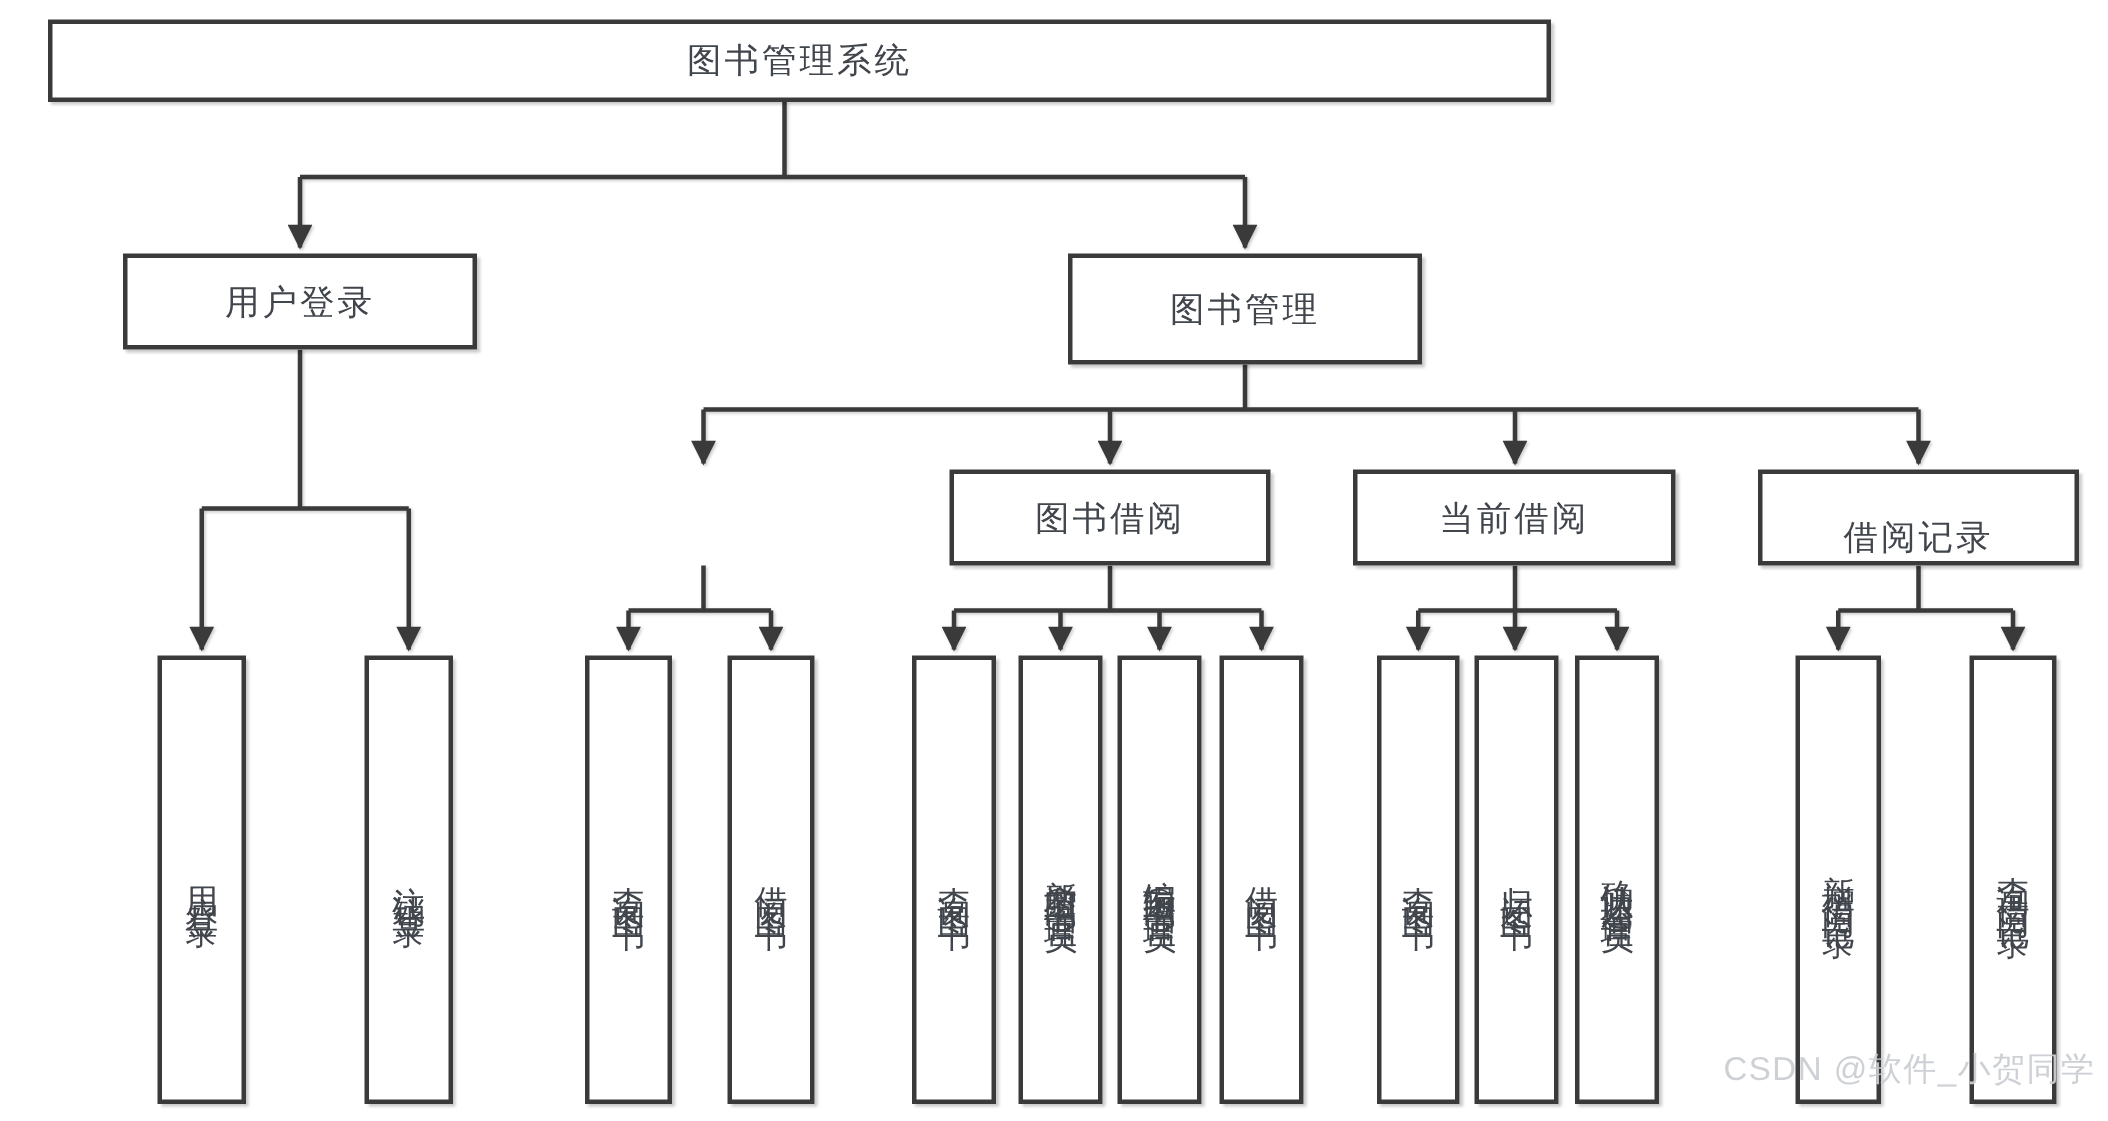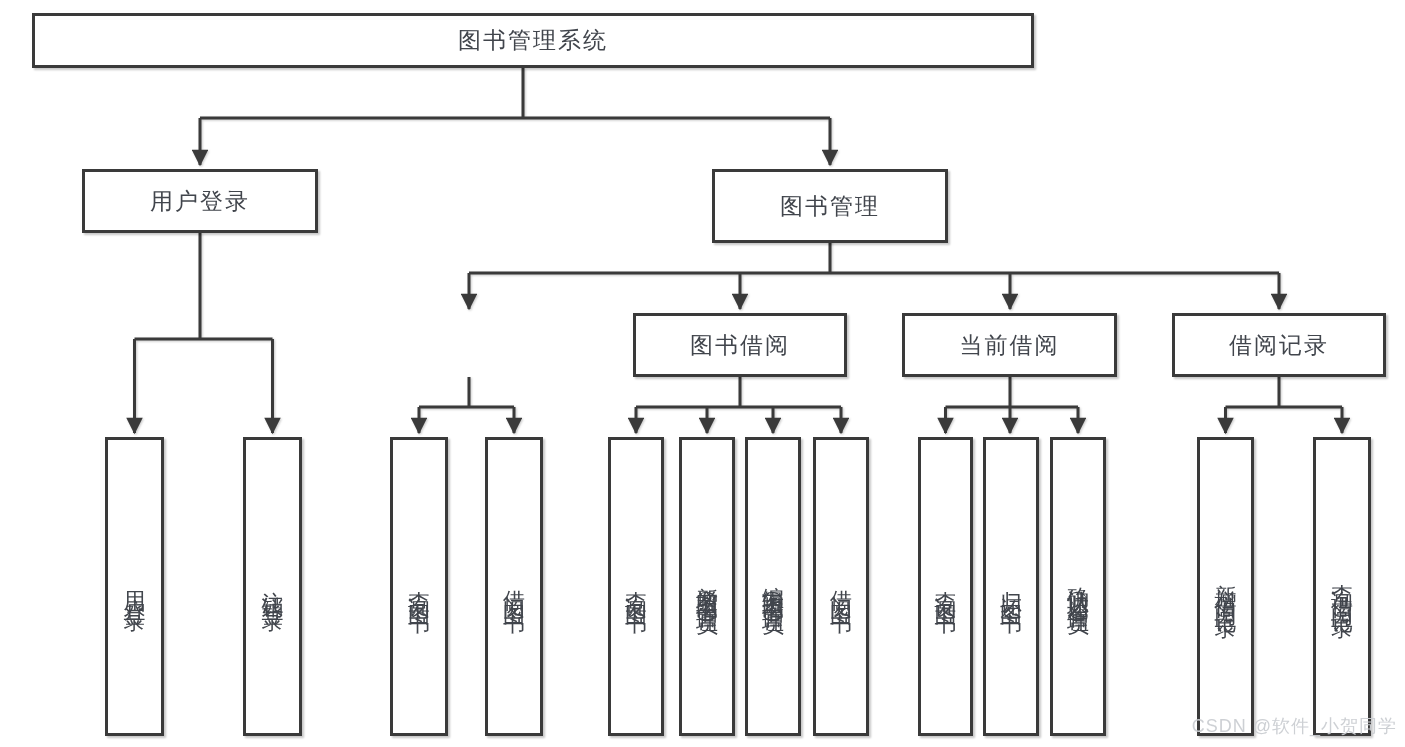--- a/index.html
+++ b/index.html
@@ -39,22 +39,22 @@
     text-orientation: mixed;
     font-size: 22px;
     letter-spacing: 7px;
     line-height: 1;
     white-space: nowrap;
   }
   .leaf.long .v { letter-spacing: 4px; }
   .watermark {
     position: absolute;
     right: 8px;
-    bottom: 12px;
-    font-size: 18px;
+    bottom: 23px;
+    font-size: 22px;
     line-height: 1;
     letter-spacing: 1px;
     color: rgba(202, 205, 210, 0.95);
     white-space: nowrap;
     z-index: 5;
     margin-top: 24px;
   }
 </style>
 </head>
 <body>
@@ -128,21 +128,21 @@
   <div class="box" style="left:712px; top:169px; width:236px; height:74px;">
     <span class="h-label">图书管理</span>
   </div>
 
   <div class="box" style="left:633px; top:313px; width:214px; height:64px;">
     <span class="h-label">图书借阅</span>
   </div>
   <div class="box" style="left:902px; top:313px; width:215px; height:64px;">
     <span class="h-label">当前借阅</span>
   </div>
-  <div class="box" style="left:1172px; top:313px; width:214px; height:64px;">
+  <div class="box" style="left:1172px; top:313px; width:214px; height:64px;align-items:flex-end;">
     <span class="h-label">借阅记录</span>
   </div>
 
   <div class="box leaf" style="left:105px; width:59px;">
     <span class="v">用户登录</span>
   </div>
   <div class="box leaf" style="left:243px; width:59px;">
     <span class="v">注销登录</span>
   </div>
 

